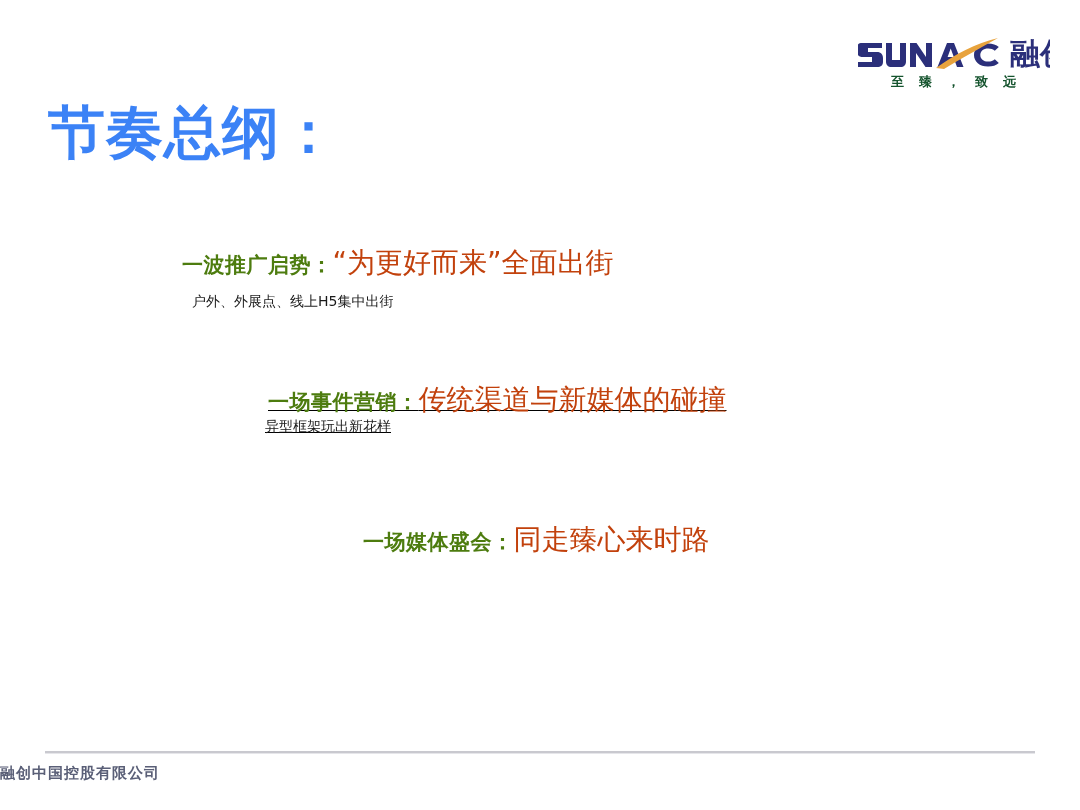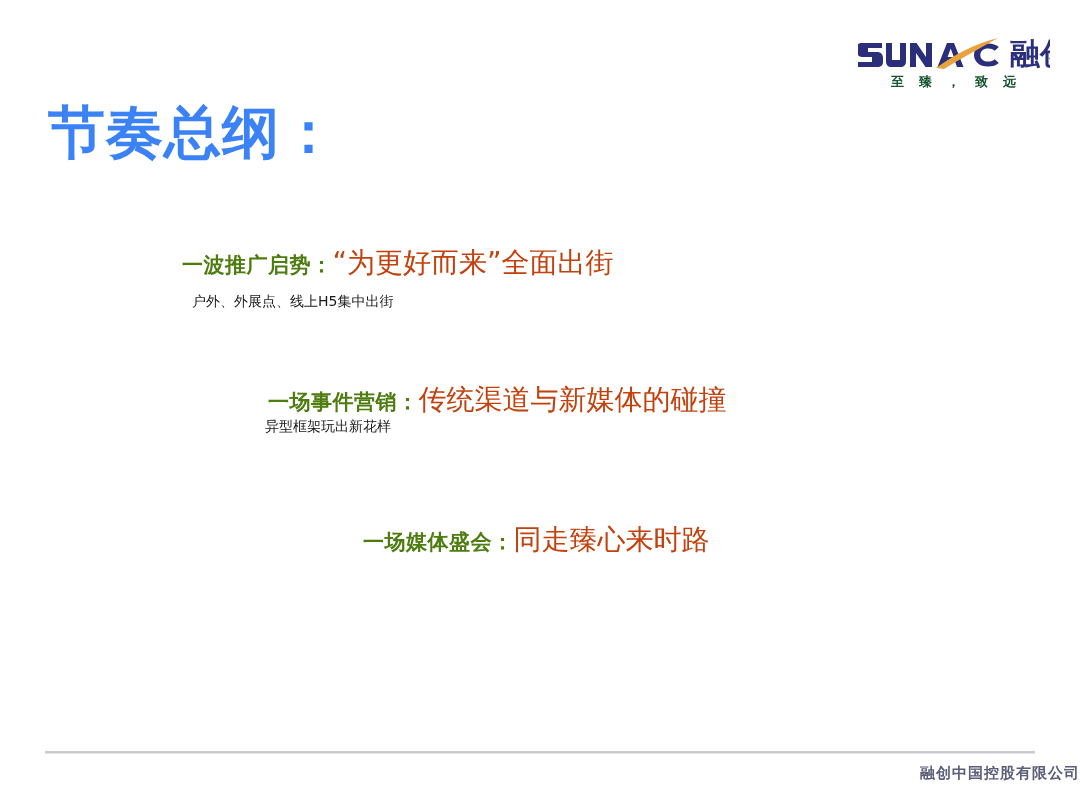--- a/index.html
+++ b/index.html
@@ -82,42 +82,42 @@
     font-size: 14px;
     font-weight: 400;
     color: #1a1a1a;
     line-height: 1.3;
     margin: 0;
   }
 
   #block-1 { left: 182px; top: 245px; }
   #block-1 .block-sub { margin-left: 10px; margin-top: 12px; }
 
-  #block-2 { left: 268px; top: 382px; }
+  #block-2 { left: 268px; top: 382px; text-decoration: underline; }
   #block-2 .block-sub { margin-left: -3px; margin-top: 0; }
 
   #block-3 { left: 363px; top: 522px; }
   #block-3 .block-sub { margin-left: -3px; margin-top: 13px; }
 
   
   #footer-divider {
     position: absolute;
     left: 45px;
     top: 751px;
     width: 990px;
     height: 2px;
     background: #c9c9cf;
     border-bottom: 1px solid #e6e6ea;
   }
   #footer-text {
     position: absolute;
     left: 0;
     top: 764px;
     width: 1080px;
-    text-align: right;
+    text-align: left;
     font-size: 15px;
     font-weight: 700;
     color: #5a5f77;
     letter-spacing: 1px;
   }
 </style>
 </head>
 <body>
 
 <div id="slide">

